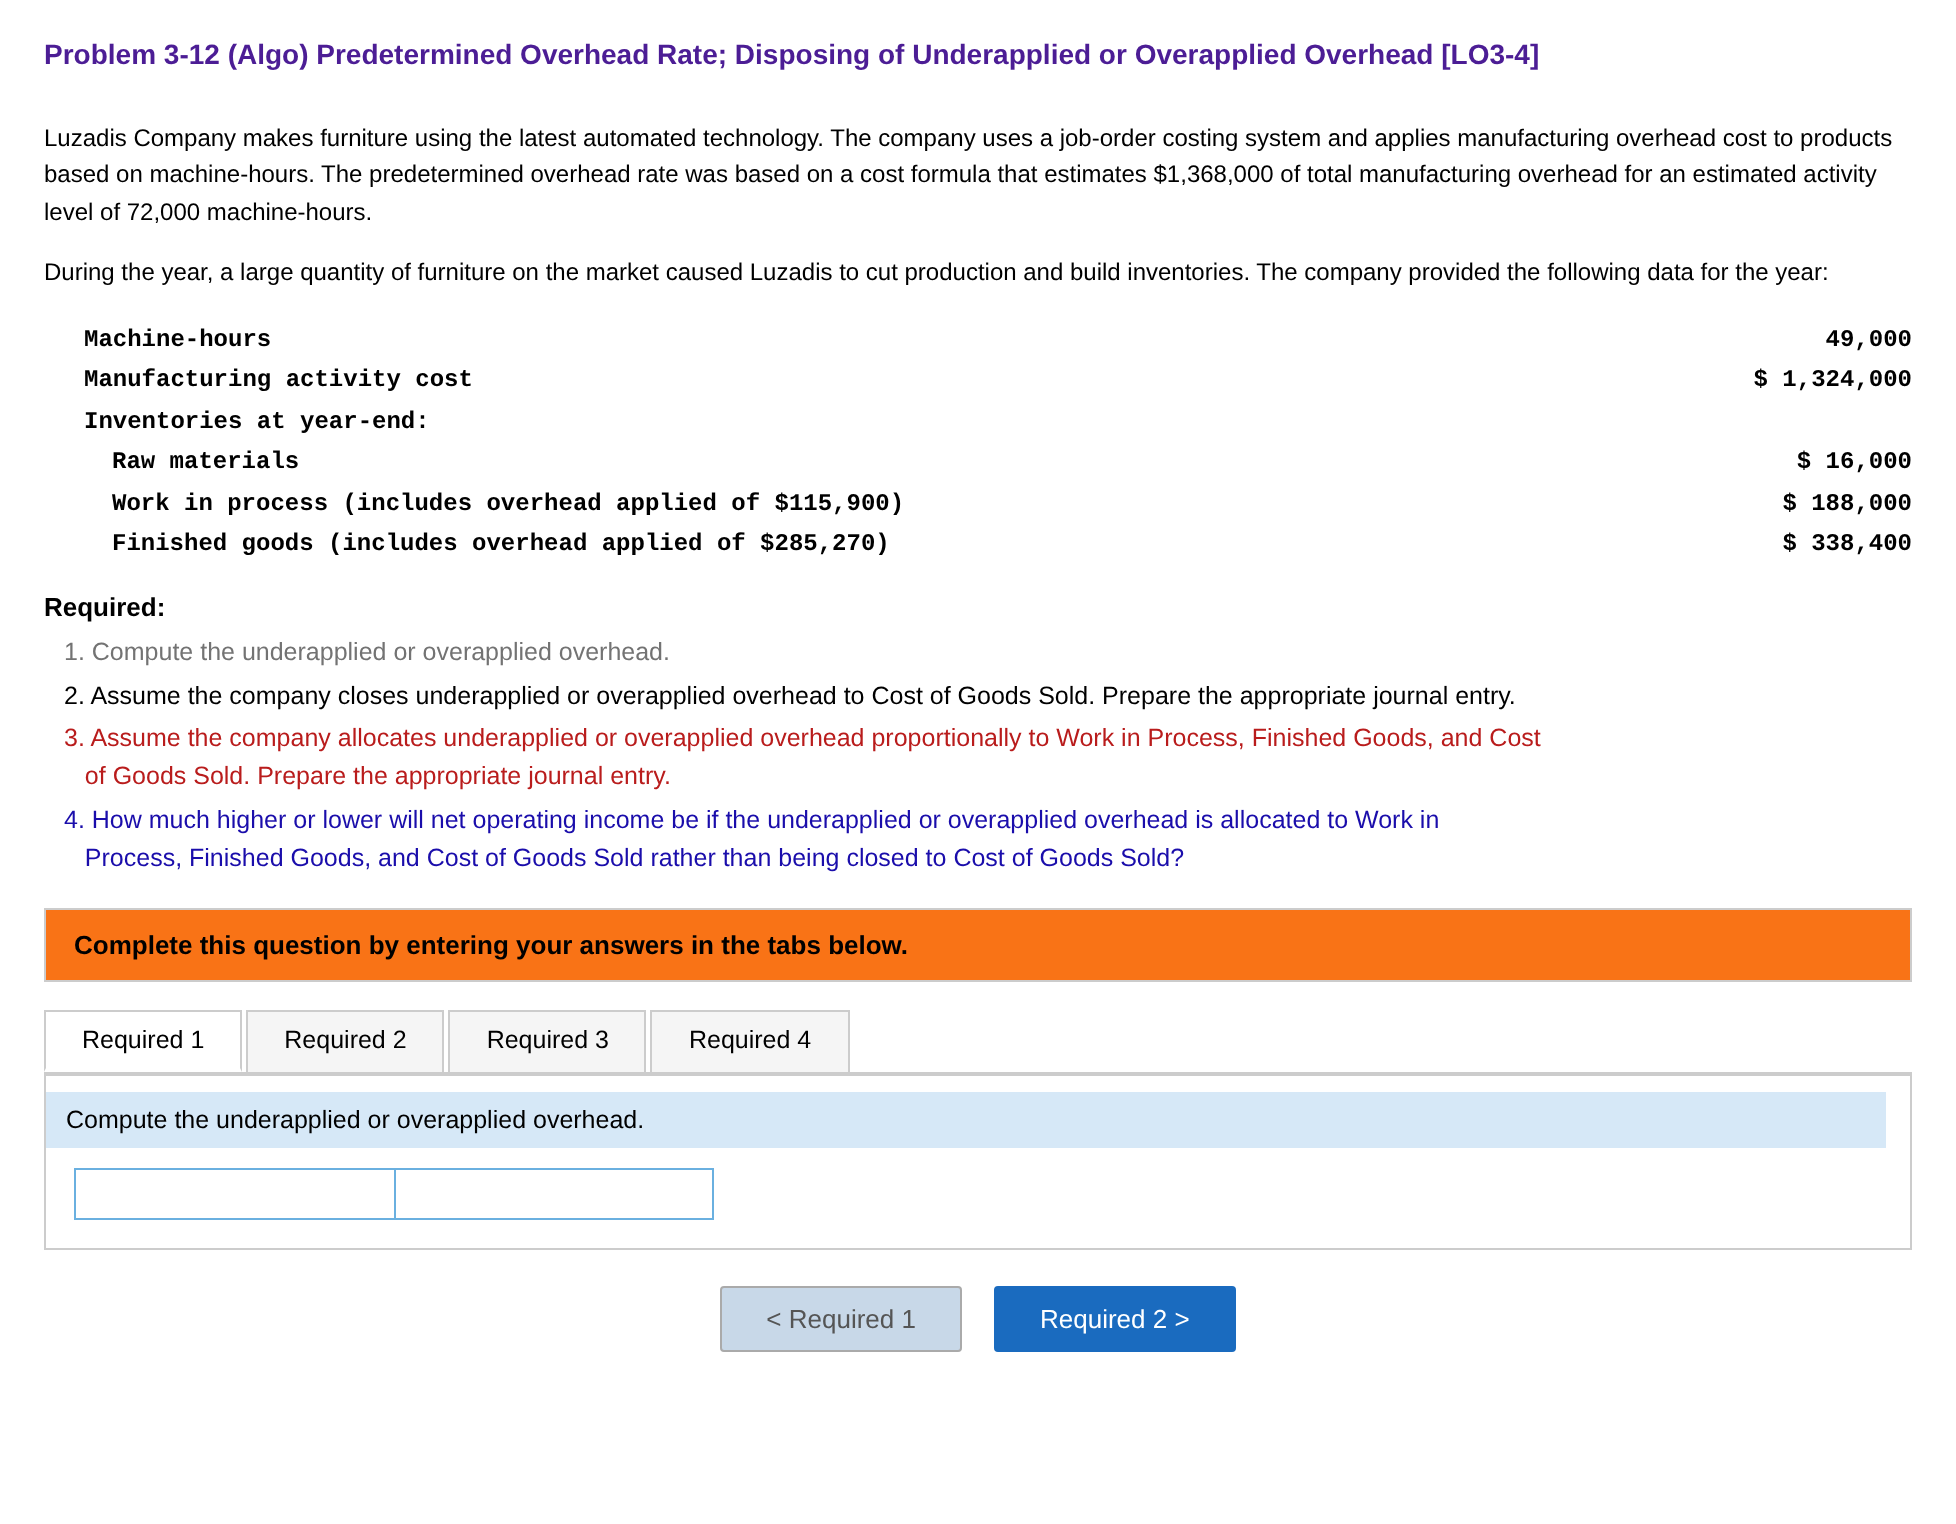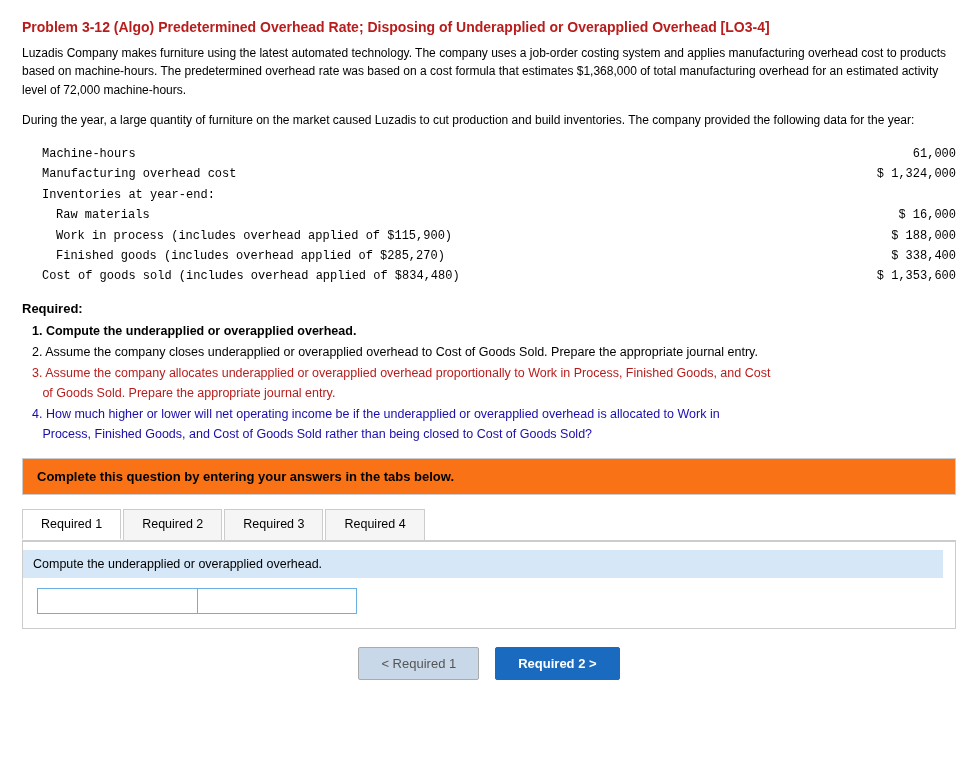--- a/index.html
+++ b/index.html
@@ -9,34 +9,35 @@
       background: #fff;
       color: #000;
       padding: 18px 22px;
       width: 978px;
       min-height: 762px;
     }
     .page-title {
       font-size: 14px;
       font-weight: bold;
       line-height: 1.4;
-      margin-bottom: 6px;
-      color: #b91c1c;
+      margin-bottom: 22px;
+      color: #4c1d95;
     }
     .intro-text {
       font-size: 12px;
       line-height: 1.55;
       margin-bottom: 12px;
       color: #000;
     }
     .data-table {
       margin: 14px 0 6px 20px;
       font-size: 12px;
       line-height: 1.7;
       font-family: 'Courier New', monospace;
+      font-weight: bold;
     }
     .data-row {
       display: flex;
       justify-content: space-between;
     }
     .data-row .label {
       min-width: 500px;
     }
     .data-row .value {
       text-align: right;
@@ -140,67 +141,63 @@
       border-radius: 2px;
     }
     .btn-next {
       background: #1a6bbf;
       border: 1px solid #1a6bbf;
       color: #fff;
       padding: 8px 22px;
       font-size: 13px;
       cursor: pointer;
       border-radius: 2px;
-      font-weight: bold;
+      font-weight: normal;
     }
     .indent1 { padding-left: 14px; }
   </style>
 </head>
 <body>
 
 <div class="page-title">Problem 3-12 (Algo) Predetermined Overhead Rate; Disposing of Underapplied or Overapplied Overhead [LO3-4]</div>
 
 <p class="intro-text">Luzadis Company makes furniture using the latest automated technology. The company uses a job-order costing system and applies manufacturing overhead cost to products based on machine-hours. The predetermined overhead rate was based on a cost formula that estimates $1,368,000 of total manufacturing overhead for an estimated activity level of 72,000 machine-hours.</p>
 <p class="intro-text">During the year, a large quantity of furniture on the market caused Luzadis to cut production and build inventories. The company provided the following data for the year:</p>
 
 <div class="data-table">
   <div class="data-row">
     <span class="label">Machine-hours</span>
-    <span class="value">61,000</span>
+    <span class="value">49,000</span>
   </div>
   <div class="data-row">
-    <span class="label">Manufacturing overhead cost</span>
+    <span class="label">Manufacturing activity cost</span>
     <span class="value">$ 1,324,000</span>
   </div>
   <div class="data-row">
     <span class="label">Inventories at year-end:</span>
     <span class="value"></span>
   </div>
   <div class="data-row indent1">
     <span class="label">Raw materials</span>
     <span class="value">$ 16,000</span>
   </div>
   <div class="data-row indent1">
     <span class="label">Work in process (includes overhead applied of $115,900)</span>
     <span class="value">$ 188,000</span>
   </div>
   <div class="data-row indent1">
     <span class="label">Finished goods (includes overhead applied of $285,270)</span>
     <span class="value">$ 338,400</span>
   </div>
-  <div class="data-row">
-    <span class="label">Cost of goods sold (includes overhead applied of $834,480)</span>
-    <span class="value">$ 1,353,600</span>
-  </div>
 </div>
 
 <div class="required-section">
   <div class="required-label">Required:</div>
   <ul class="required-list">
-    <li style="color:#000000;font-weight:bold;">1. Compute the underapplied or overapplied overhead.</li>
+    <li style="color:#737373;">1. Compute the underapplied or overapplied overhead.</li>
     <li style="color:#000;">2. Assume the company closes underapplied or overapplied overhead to Cost of Goods Sold. Prepare the appropriate journal entry.</li>
     <li style="color:#b91c1c;">3. Assume the company allocates underapplied or overapplied overhead proportionally to Work in Process, Finished Goods, and Cost<br>&nbsp;&nbsp;&nbsp;of Goods Sold. Prepare the appropriate journal entry.</li>
     <li style="color:#1a0dab;">4. How much higher or lower will net operating income be if the underapplied or overapplied overhead is allocated to Work in<br>&nbsp;&nbsp;&nbsp;Process, Finished Goods, and Cost of Goods Sold rather than being closed to Cost of Goods Sold?</li>
   </ul>
 </div>
 
 <div class="complete-box">Complete this question by entering your answers in the tabs below.</div>
 
 <div class="tabs-row">
   <div class="tab active">Required 1</div>

